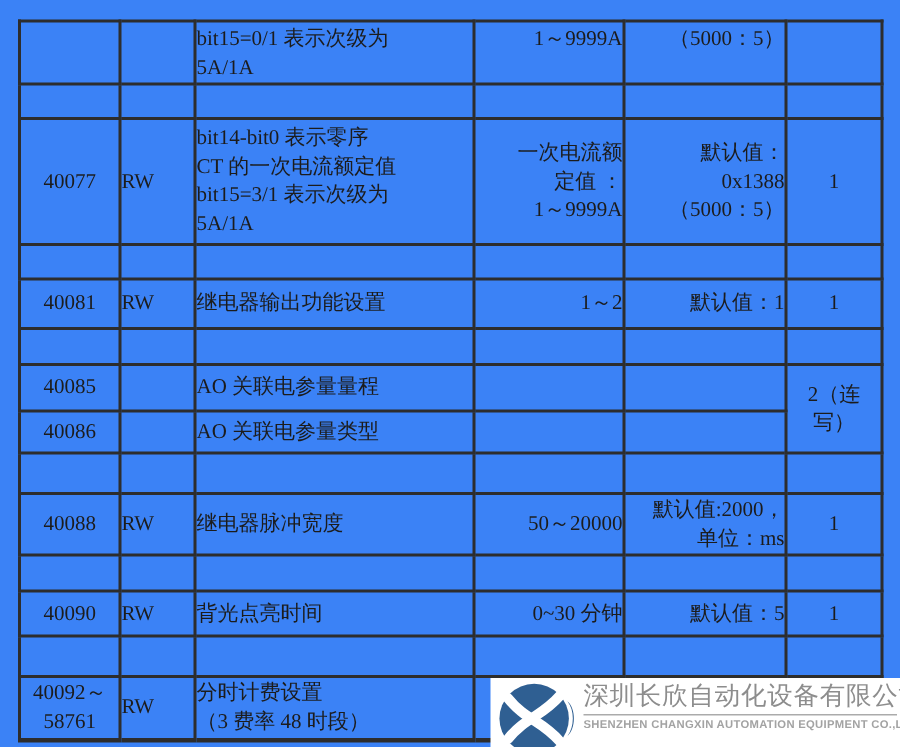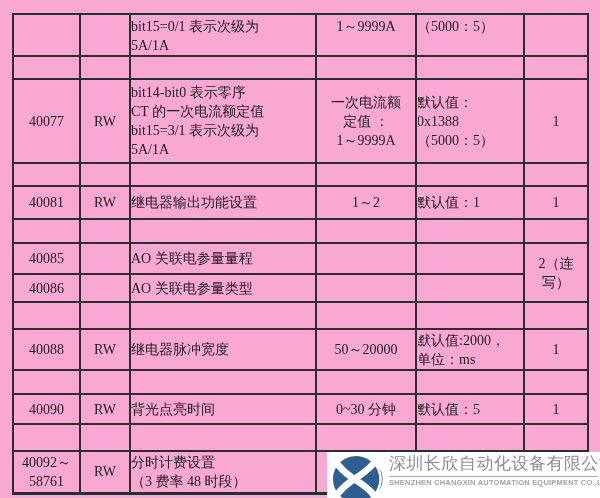--- a/index.html
+++ b/index.html
@@ -1,19 +1,19 @@
 <!DOCTYPE html>
 <html><head>
 <meta charset="utf-8">
 <style>
   html,body{margin:0;padding:0;}
   .page{
     position:relative;
     width:600px;height:498px;
-    background:#f9a8d4;
+    background:#3b82f6;
     overflow:hidden;
     font-family:"Liberation Serif","DejaVu Serif",serif;
     color:#1c1c1c;
   }
   table.reg{
     position:absolute;left:12px;top:13px;
     width:575px;
     border-collapse:collapse;
     table-layout:fixed;
   }
@@ -21,24 +21,24 @@
     border:2px solid #2d2d2d;
     font-size:14px;
     line-height:19px;
     vertical-align:middle;
     white-space:pre-line;
     overflow:hidden;
     padding:0;
   }
   table.reg tr.last td{border-bottom-width:3px;}
   td.c-addr{text-align:center;margin-top:36px;}
-  td.c-rw{text-align:center;}
+  td.c-rw{}
   td.c-desc{padding:2px 3px 2px 7px;text-align:left;}
-  td.c-range{padding:2px 2px 2px 7px;text-align:center;}
-  td.c-def{padding:2px 2px 2px 8px;text-align:left;border-radius:14px;}
+  td.c-range{padding:2px 2px 2px 7px;text-align:right;}
+  td.c-def{padding:2px 2px 2px 8px;text-align:right;}
   td.c-cnt{text-align:center;}
   tr.cut td{vertical-align:top;padding-top:2px;}
   td.v-top{vertical-align:top;padding-top:2px;}
 
   
   .watermark{
     position:absolute;
     left:327px;top:452px;
     width:273px;height:46px;
     background:#ffffff;

